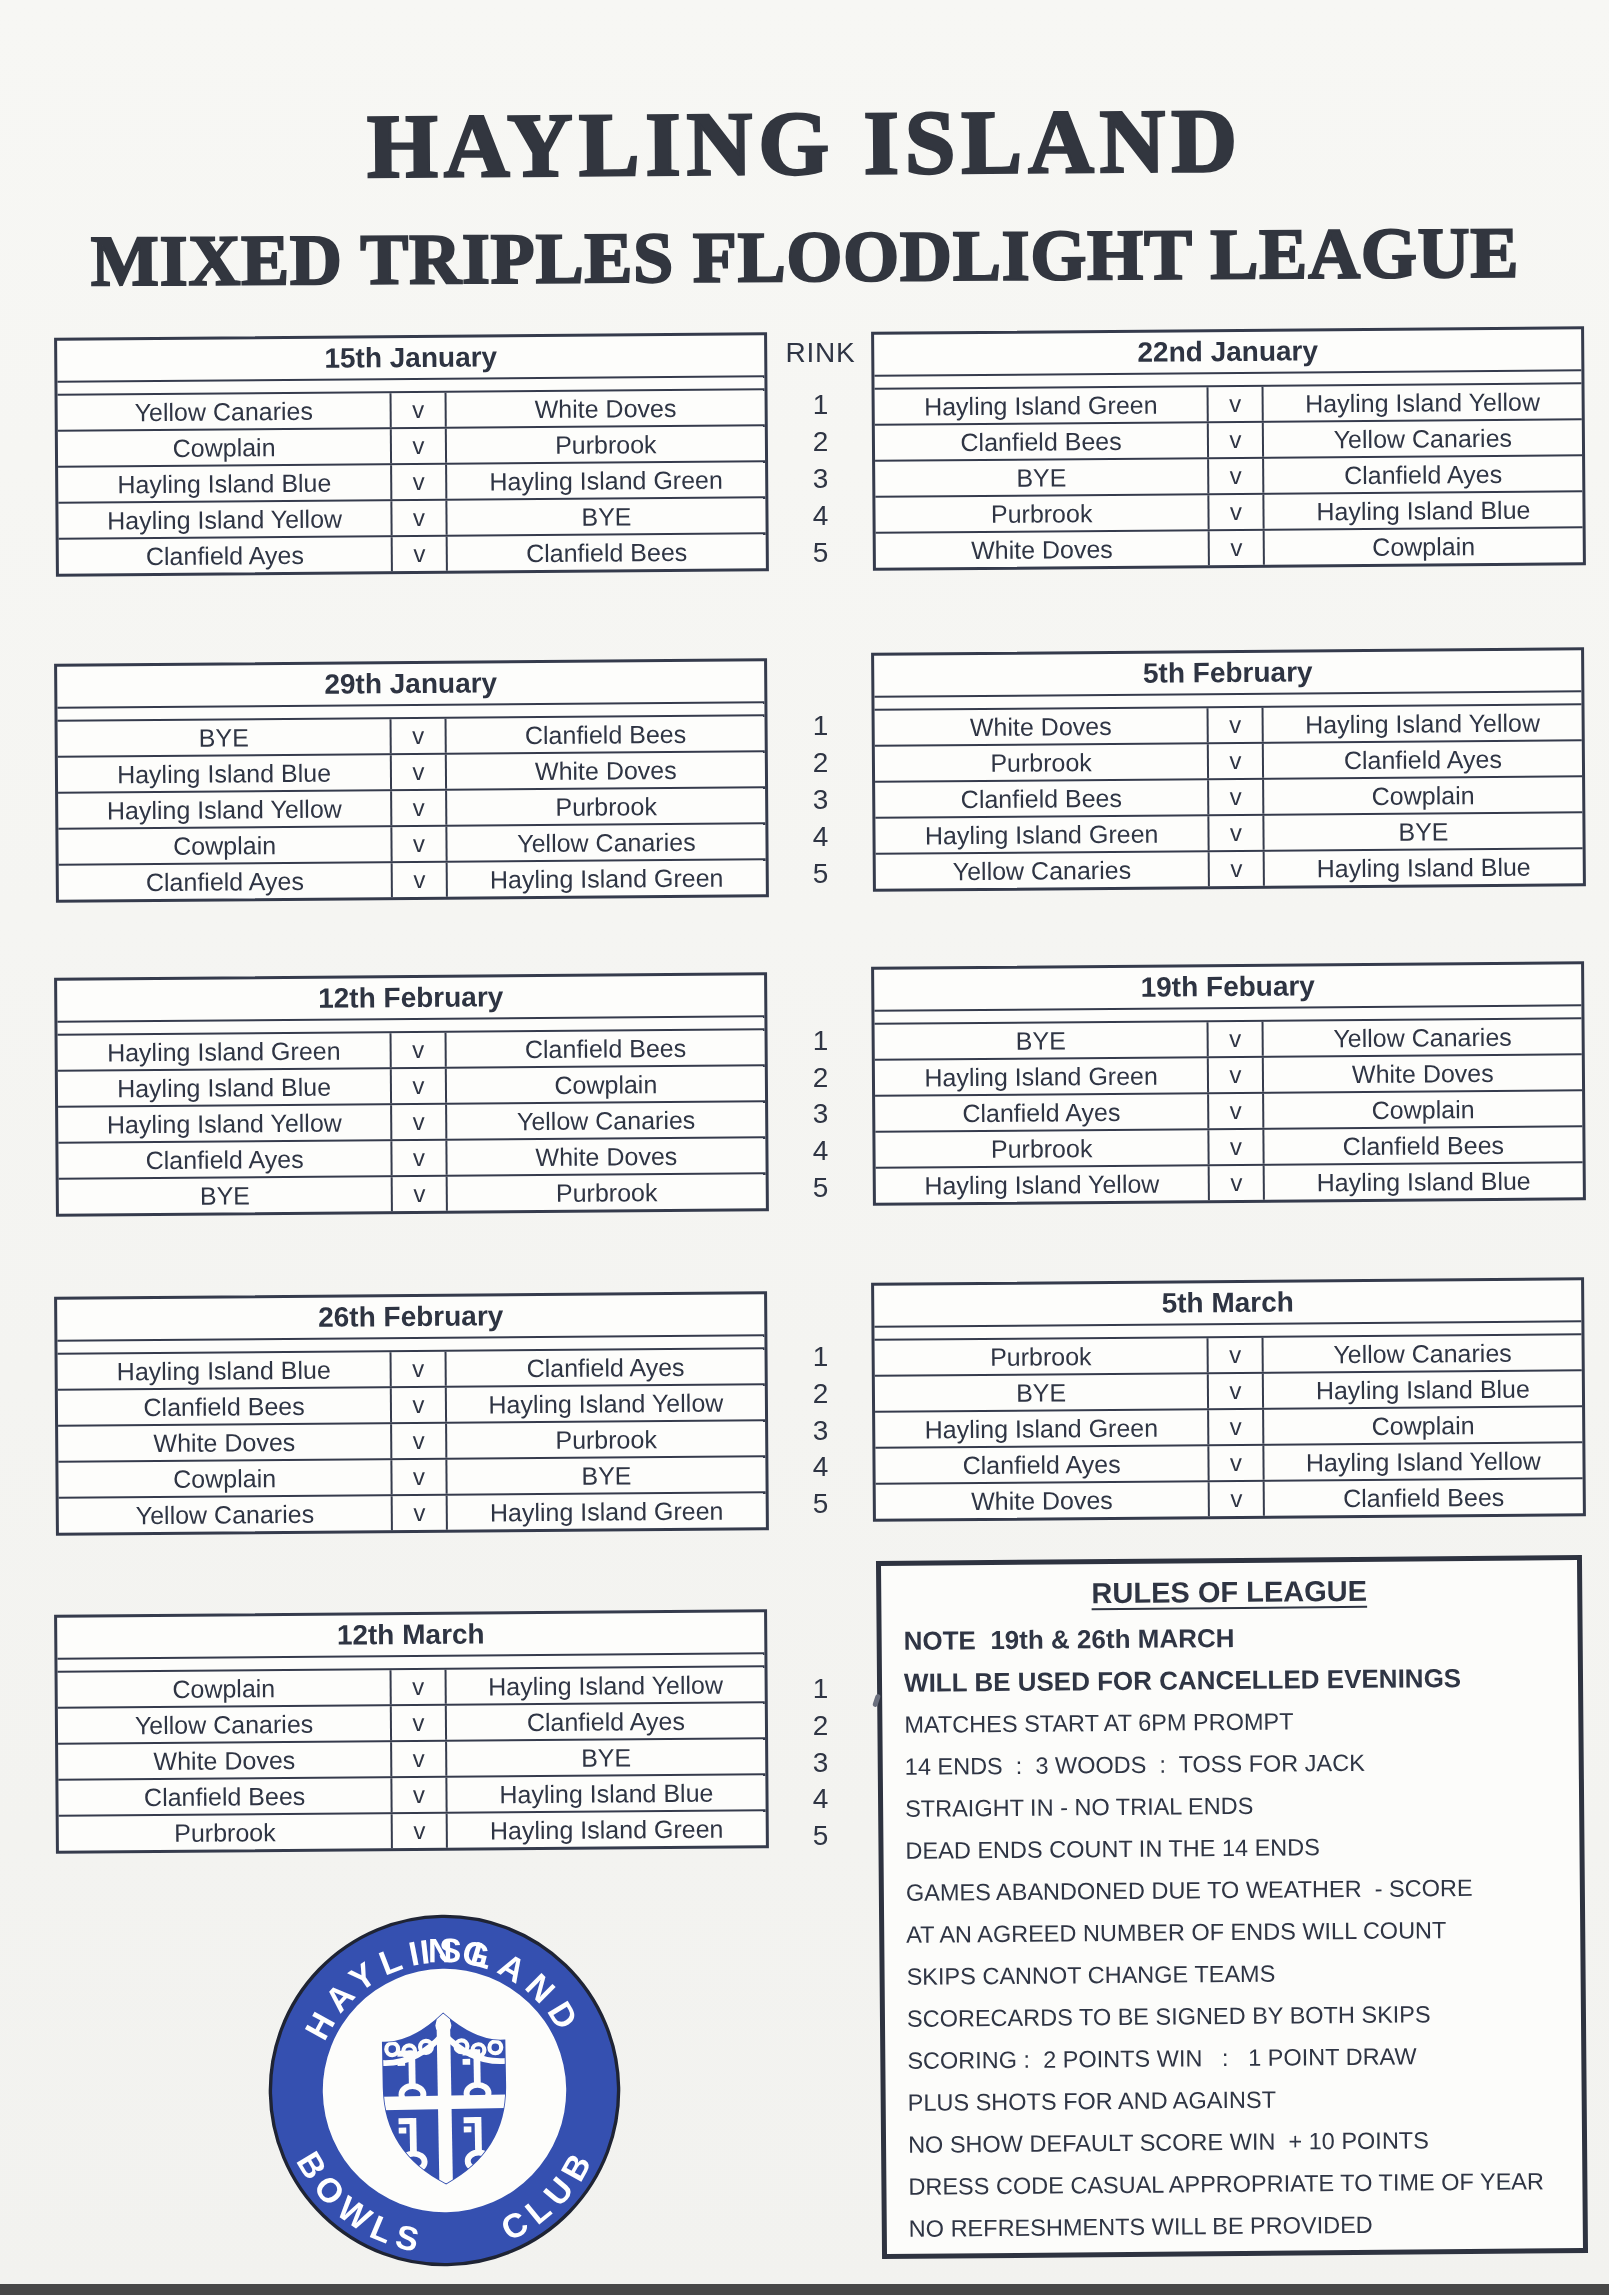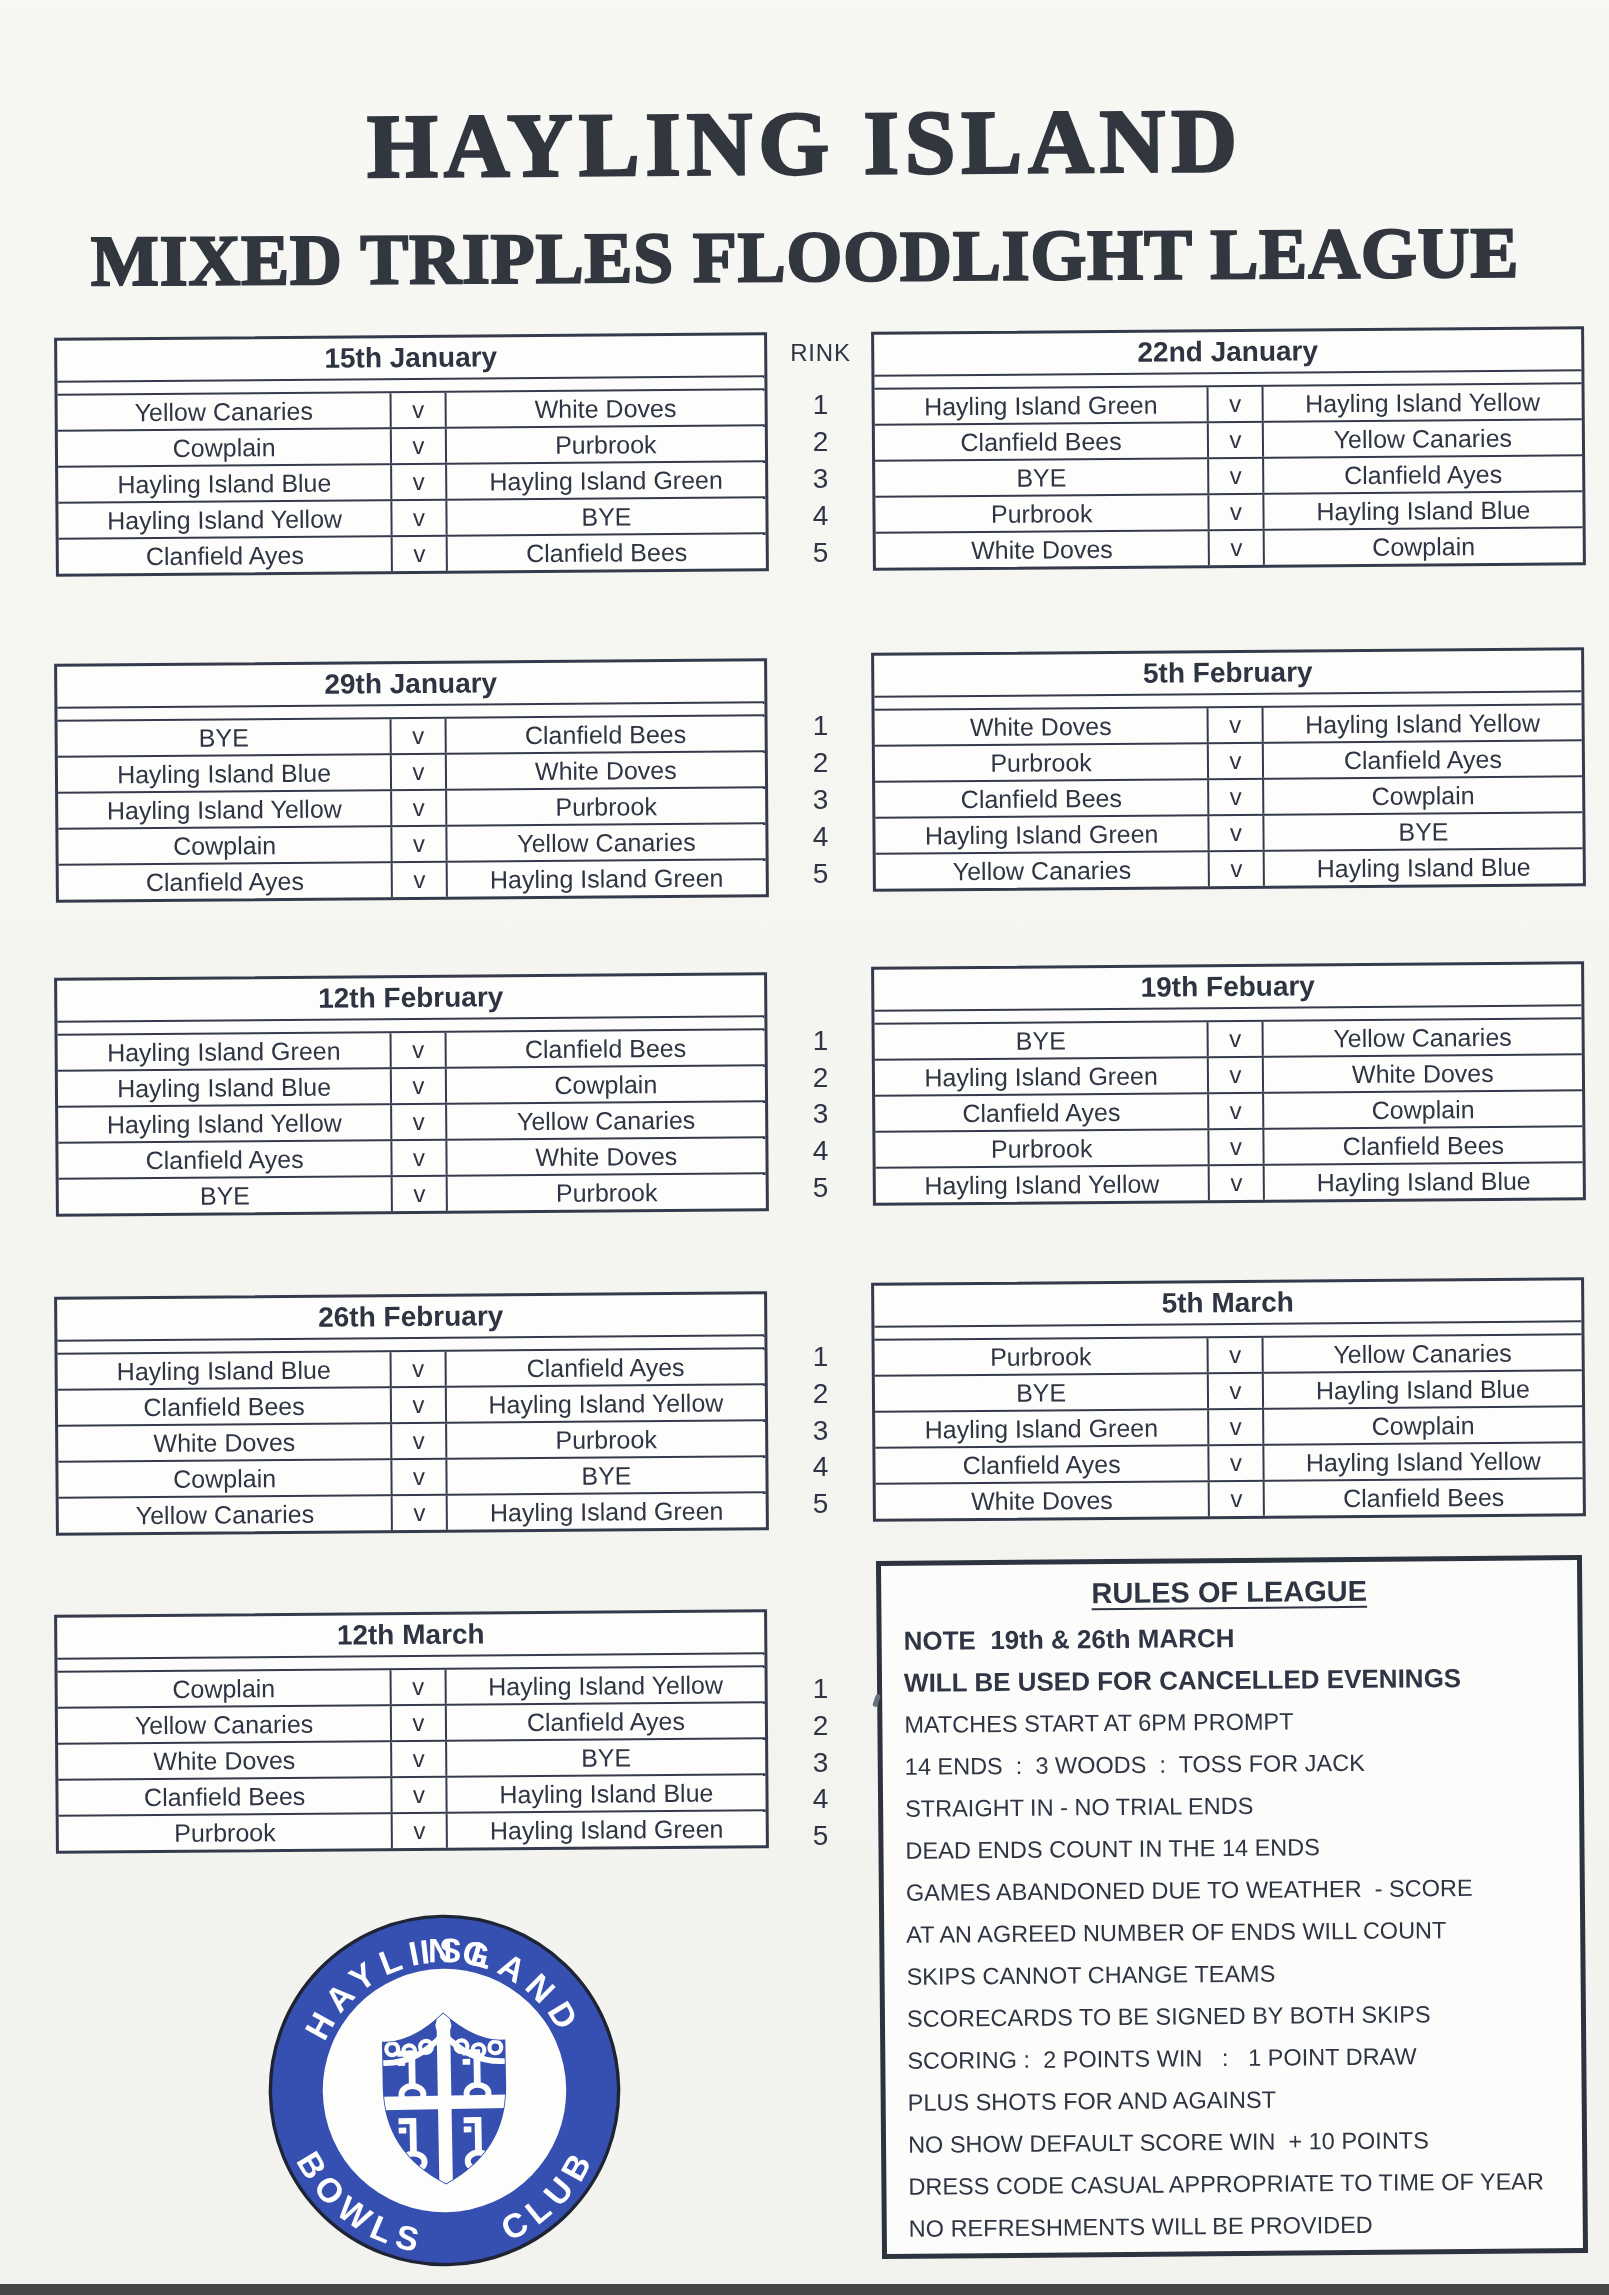--- a/index.html
+++ b/index.html
@@ -27,21 +27,21 @@
   .t-cell{display:flex;align-items:center;justify-content:center;
     font-size:25px;color:#2f3544;overflow:hidden;white-space:nowrap;}
   .c-home{width:47%;}
   .c-v{width:8%;border-left:2.5px solid #353b4c;border-right:2.5px solid #353b4c;
     box-sizing:border-box;font-size:24px;}
   .c-away{flex:1;}
 
   
   .gutter-item{position:absolute;width:111px;left:765px;text-align:center;
     color:#2f3544;}
-  .rink-header{font-size:24px;height:37px;line-height:37px;letter-spacing:0.8px;}
+  .rink-header{font-size:28px;height:37px;line-height:37px;letter-spacing:0.8px;}
   .rink-number{font-size:28px;height:34px;line-height:34px;}
 
   
   .rules{position:absolute;left:879px;top:1558px;width:706px;height:698px;
     background:#fcfcfa;border:5.9px solid #2e3340;box-sizing:border-box;
     transform:rotate(-0.5deg);padding-top:10px;}
   .rules-title{text-align:center;font-size:29px;font-weight:bold;
     text-decoration:underline;text-underline-offset:5px;color:#2e3442;
     height:44px;line-height:39px;}
   .rule-line{padding-left:22px;font-size:23.5px;height:42px;display:flex;

